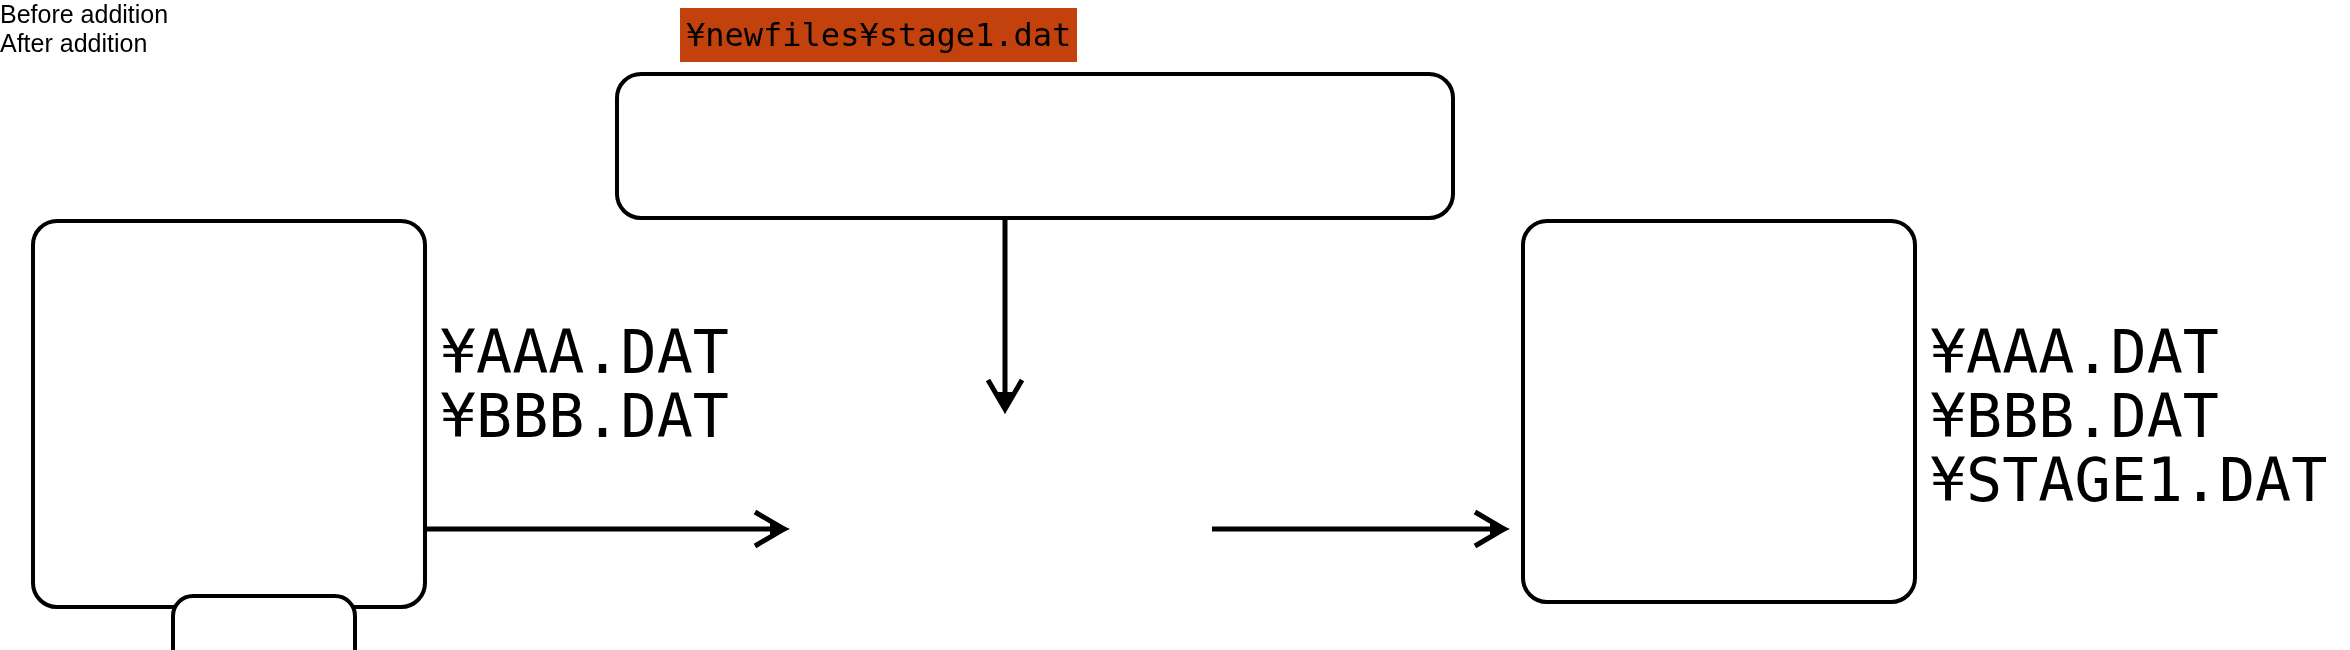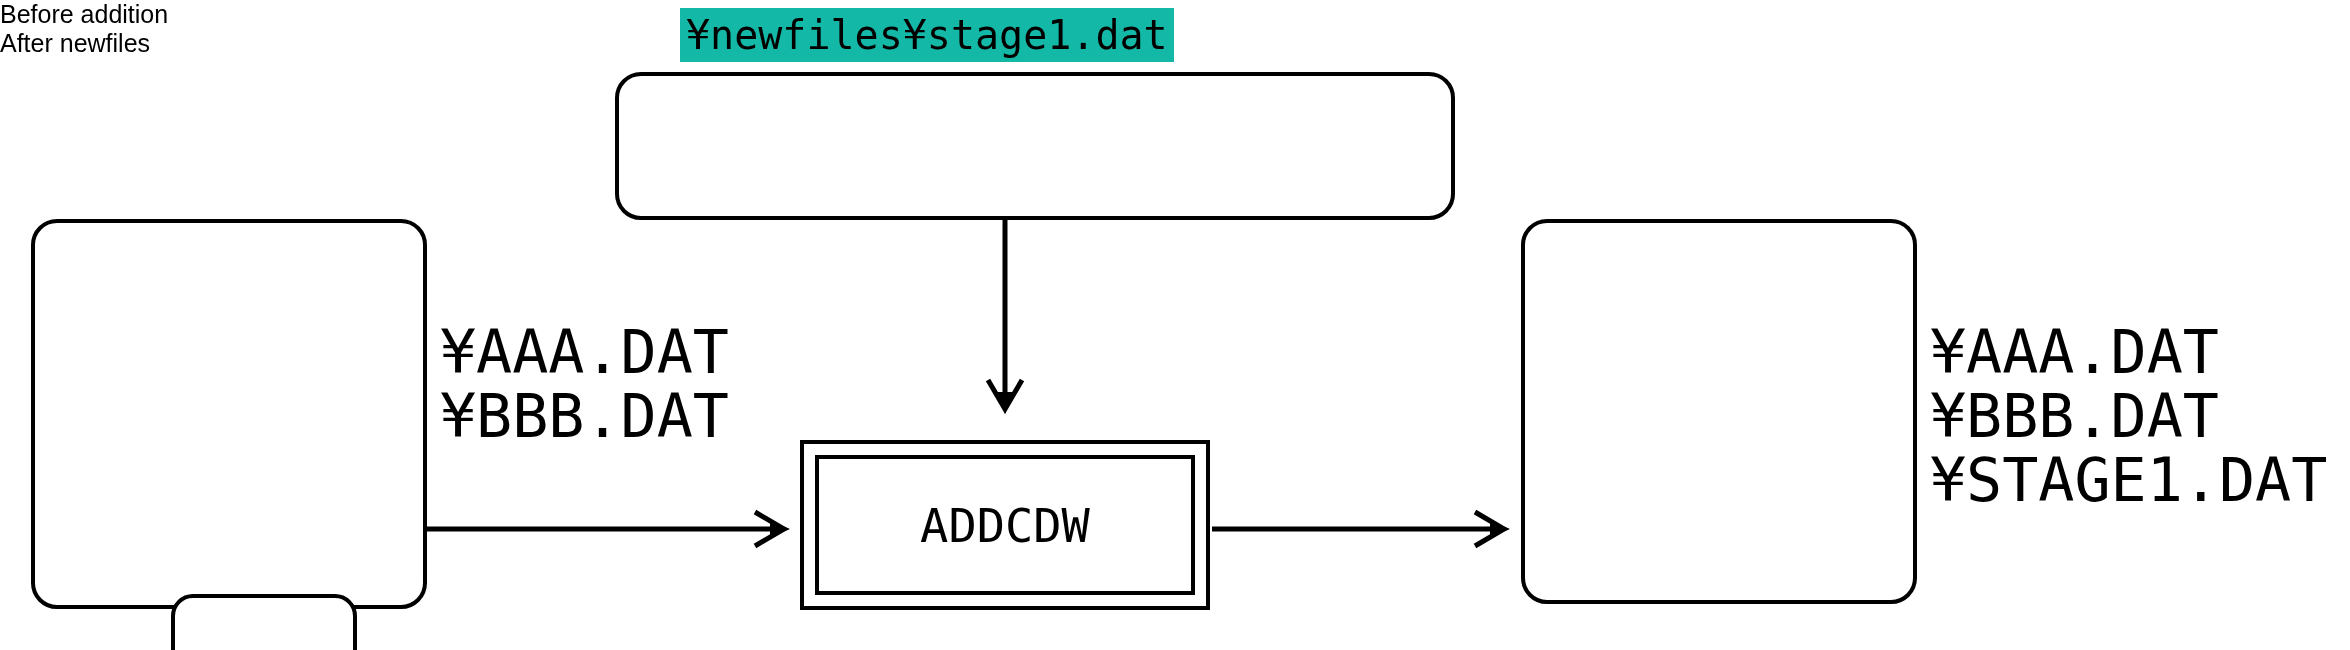--- a/index.html
+++ b/index.html
@@ -29,24 +29,24 @@
   #label-after{left:1630px;top:146px;}
 
   
   #files-before{position:absolute;left:440px;top:320px;}
   #files-after{position:absolute;left:1930px;top:320px;}
 
   
   #callout{position:absolute;left:615px;top:72px;width:840px;height:148px;
            border:4px solid #000;border-radius:26px;background:#fff;
            box-sizing:border-box;}
-  #callout-text{position:absolute;left:680px;top:8px;background:#14b8a6;
+  #callout-text{position:absolute;left:680px;top:8px;background:#c2410c;
                 padding:0 6px;
                 font-family:"DejaVu Sans Mono","Liberation Mono",monospace;
-                font-size:40px;line-height:54px;white-space:pre;color:#000;}
+                font-size:32px;line-height:54px;white-space:pre;color:#000;}
 
   
   #proc-outer{position:absolute;left:800px;top:440px;width:410px;height:170px;
               border:4px solid #000;background:#fff;box-sizing:border-box;}
   #proc-inner{position:absolute;left:11px;top:11px;right:11px;bottom:11px;
               border:4px solid #000;background:#fff;box-sizing:border-box;
               display:flex;align-items:center;justify-content:center;}
   #proc-label{font-family:"DejaVu Sans Mono","Liberation Mono",monospace;
               font-size:47px;white-space:pre;color:#000;}
 
@@ -63,27 +63,22 @@
   <div class="disk" id="disk-before">
     <div class="platter" id="platter-before"></div>
   </div>
 
   <div class="mono" id="files-before">¥AAA.DAT
 ¥BBB.DAT</div>
 
   <div id="callout"></div>
   <div id="callout-text">¥newfiles¥stage1.dat</div>
 
-  <div id="proc-outer">
-    <div id="proc-inner">
-      <span id="proc-label">ADDCDW</span>
-    </div>
-  </div>
 
-  <div class="label" id="label-after">After newfiles</div>
+  <div class="label" id="label-after">After addition</div>
 
   <div class="disk" id="disk-after">
     
   </div>
 
   <div class="mono" id="files-after">¥AAA.DAT
 ¥BBB.DAT
 ¥STAGE1.DAT</div>
 
   <svg id="arrows" viewBox="0 0 2350 650">

